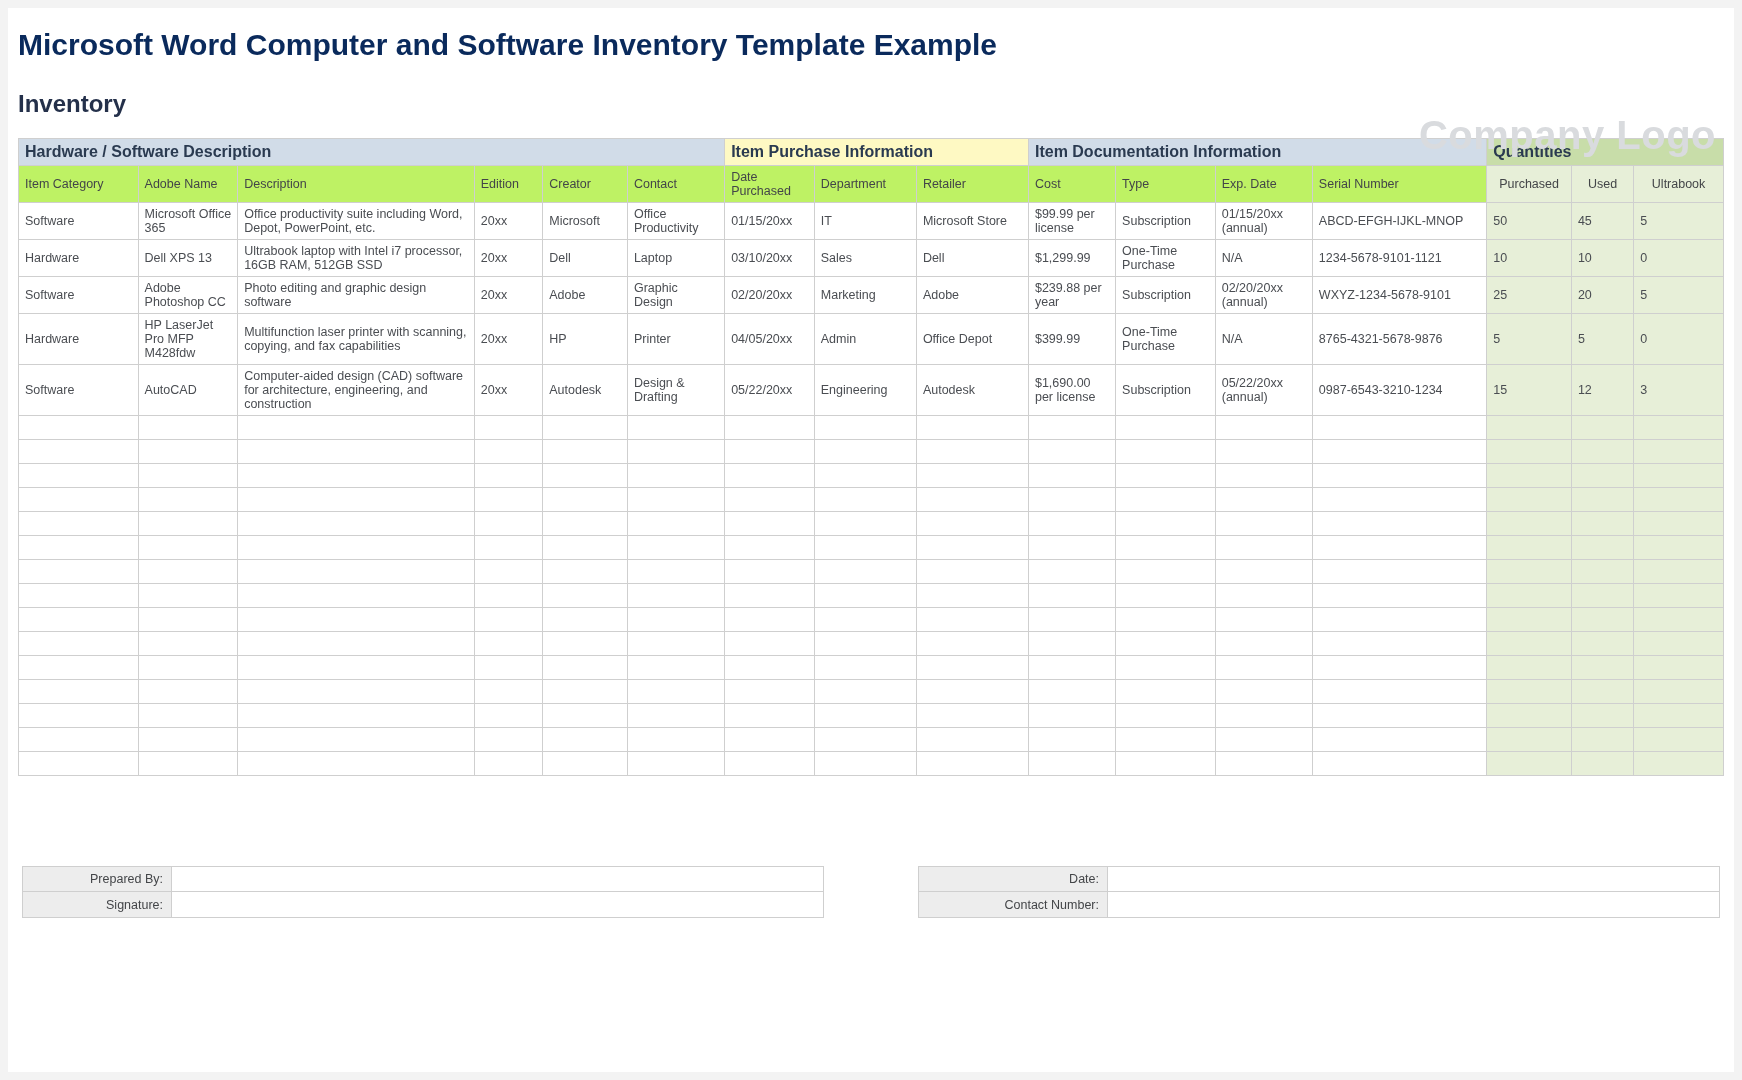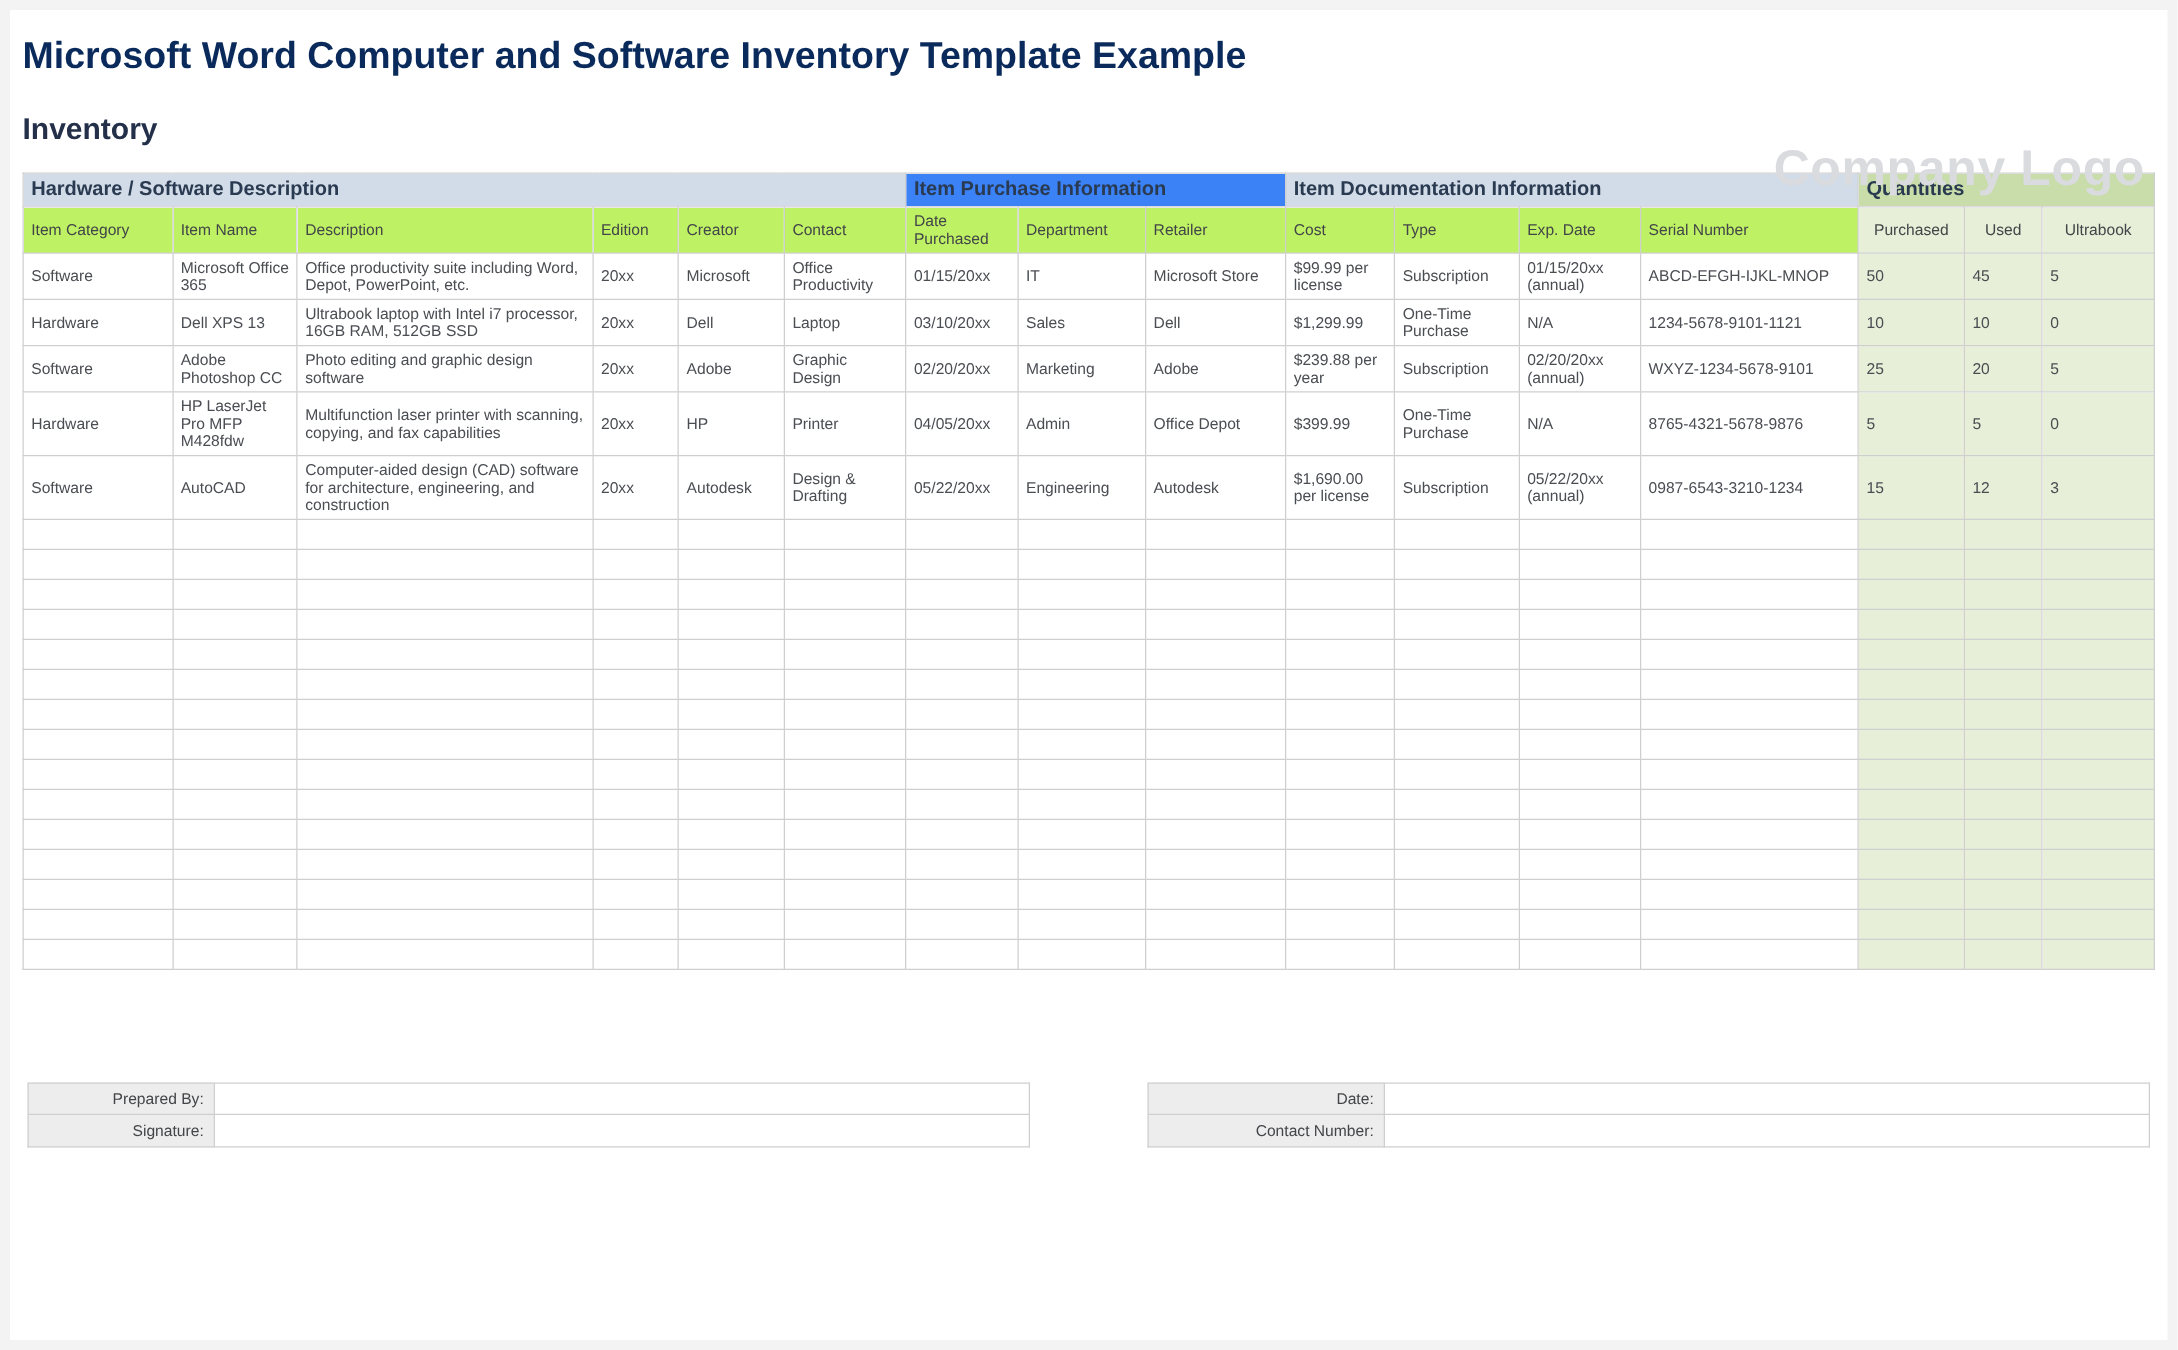--- a/index.html
+++ b/index.html
@@ -52,21 +52,21 @@
     text-align: left;
     vertical-align: middle;
     overflow: hidden;
   }
   tr.group-headers th {
     font-weight: 700;
     font-size: 16px;
     height: 22px;
   }
   th.grp-hw   { background: #d1dce8; color:#2a3a50;}
-  th.grp-pi   { background: #3b82f6; color:#2a3a50;}
+  th.grp-pi   { background: #fef9c3; color:#2a3a50;}
   th.grp-di   { background: #d1dce8; color:#2a3a50;}
   th.grp-qty  { background: #c8dda9; color:#2a3a50;}
   tr.col-headers th {
     background: #bef264;
     font-weight: 400;
     color:#434548;
     height: 34px;
   }
   tr.col-headers th.qty { background:#e7efd8; text-align:center;}
   td.qty { background:#e7efd8; text-align:center;}
@@ -129,21 +129,21 @@
     </colgroup>
     <thead>
       <tr class="group-headers">
         <th class="grp-hw" colspan="6">Hardware / Software Description</th>
         <th class="grp-pi" colspan="3">Item Purchase Information</th>
         <th class="grp-di" colspan="4">Item Documentation Information</th>
         <th class="grp-qty" colspan="3">Quantities</th>
       </tr>
       <tr class="col-headers">
         <th>Item Category</th>
-        <th>Item Name</th>
+        <th>Adobe Name</th>
         <th>Description</th>
         <th>Edition</th>
         <th>Creator</th>
         <th>Contact</th>
         <th>Date Purchased</th>
         <th>Department</th>
         <th>Retailer</th>
         <th>Cost</th>
         <th>Type</th>
         <th>Exp. Date</th>

